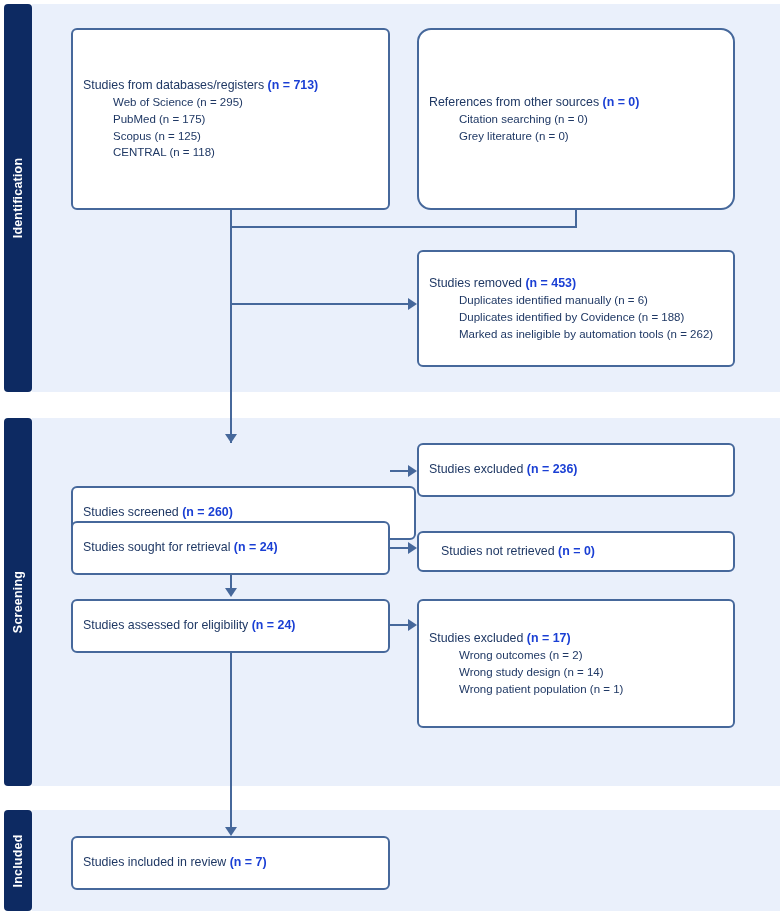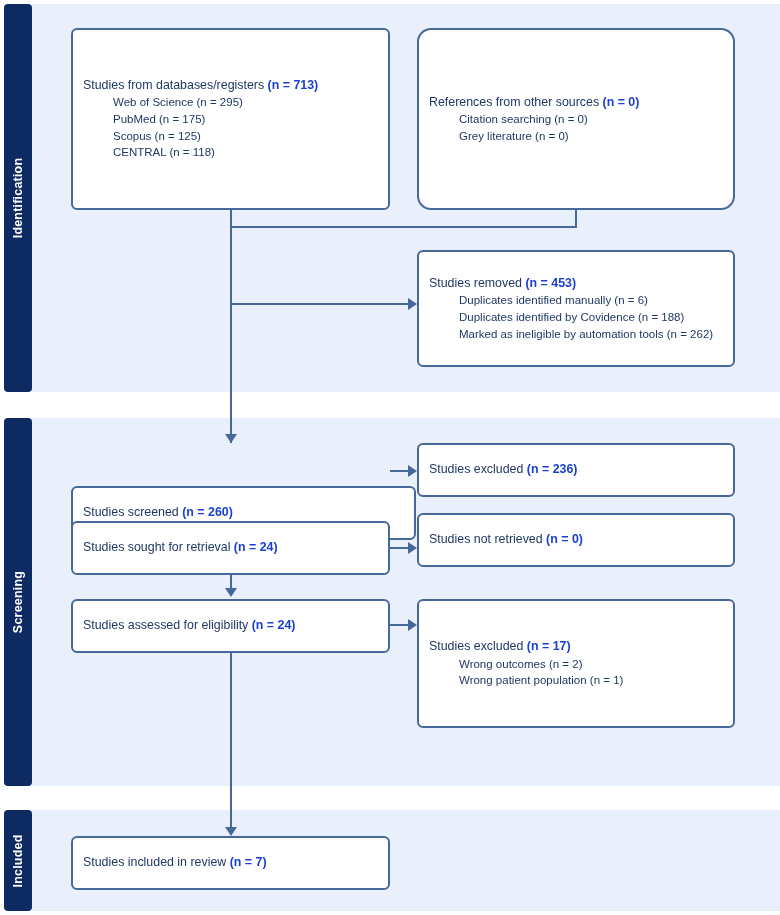--- a/index.html
+++ b/index.html
@@ -153,36 +153,37 @@
     <div class="ln"><span>Studies excluded </span><span class="n">(n = 236)</span></div>
   </div>
 </div>
 
 <div class="box" style="left:71px;top:521px;width:319px;height:54px;">
   <div class="box-inner">
     <div class="ln"><span>Studies sought for retrieval </span><span class="n">(n = 24)</span></div>
   </div>
 </div>
 
-<div class="box" style="left:417px;top:513px;width:318px;height:54px;">
+<div class="box" style="left:417px;top:531px;width:318px;height:41px;padding-left:12px;">
   <div class="box-inner">
     <div class="ln"><span>Studies not retrieved </span><span class="n">(n = 0)</span></div>
   </div>
 </div>
 
 <div class="box" style="left:71px;top:599px;width:319px;height:54px;">
   <div class="box-inner">
     <div class="ln"><span>Studies assessed for eligibility </span><span class="n">(n = 24)</span></div>
   </div>
 </div>
 
 <div class="box" style="left:417px;top:599px;width:318px;height:129px;">
   <div class="box-inner">
     <div class="ln"><span>Studies excluded </span><span class="n">(n = 17)</span></div>
     <div class="sub">Wrong outcomes (n = 2)</div>
+    <div class="sub">Wrong study design (n = 14)</div>
     <div class="sub">Wrong patient population (n = 1)</div>
   </div>
 </div>
 
 <div class="box" style="left:71px;top:836px;width:319px;height:54px;">
   <div class="box-inner">
     <div class="ln"><span>Studies included in review </span><span class="n">(n = 7)</span></div>
   </div>
 </div>
 

